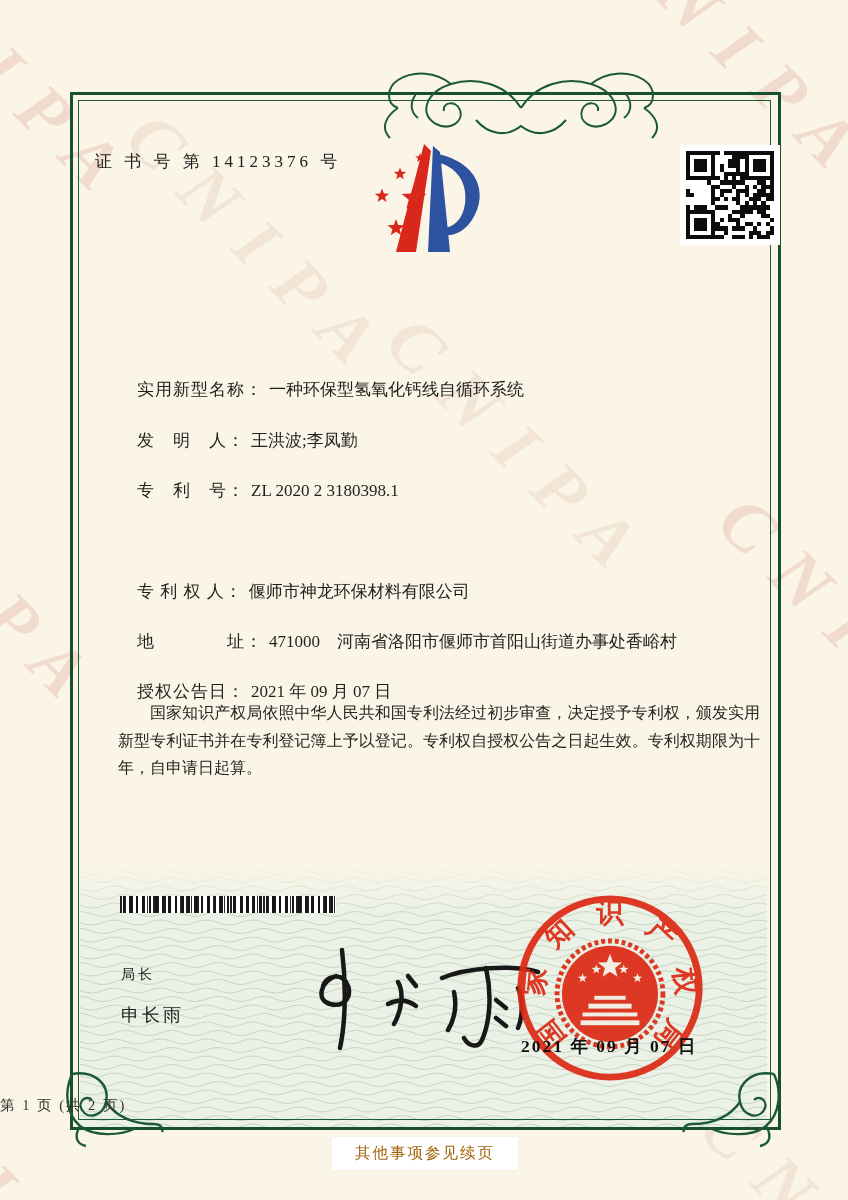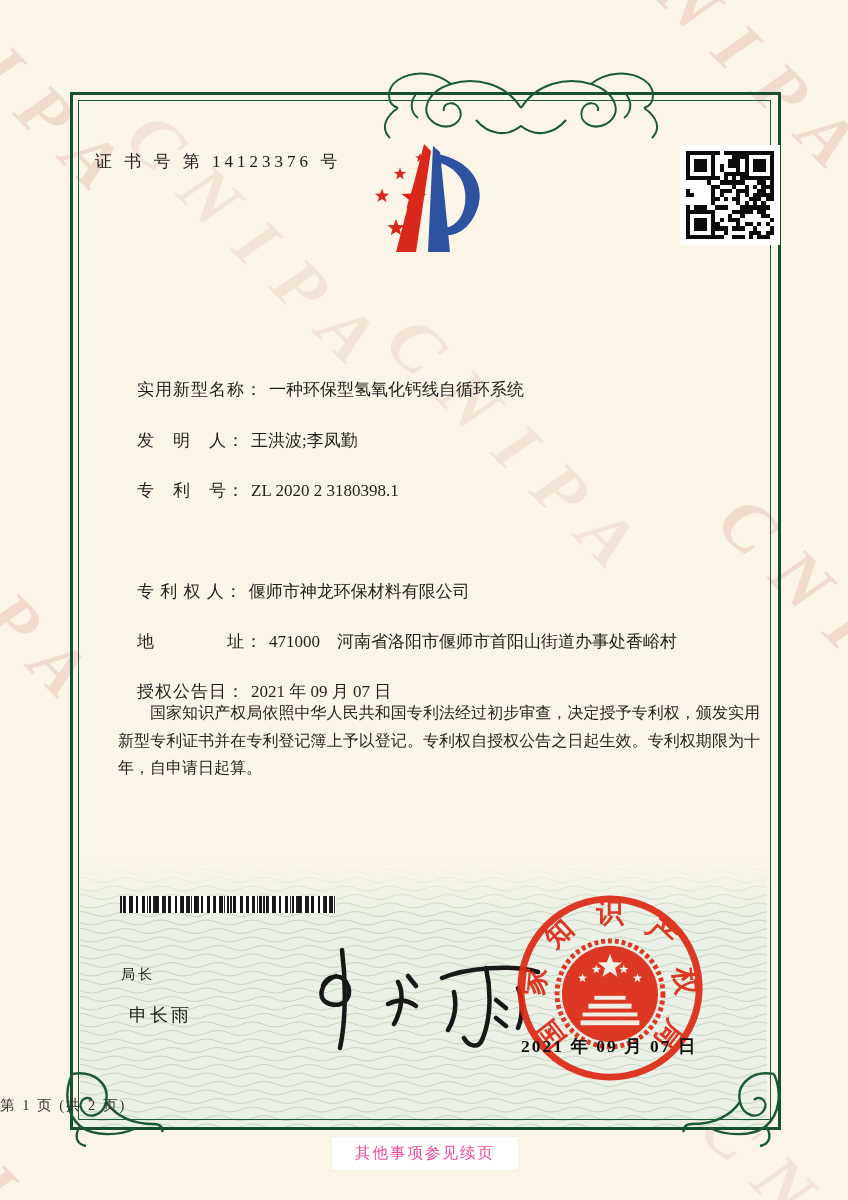--- a/index.html
+++ b/index.html
@@ -61,34 +61,34 @@
     background:linear-gradient(#fbf5e8,rgba(251,245,232,0));}
 
   
   .barcode{position:absolute;left:120px;top:896px;width:216px;height:17px;
     background:
       repeating-linear-gradient(90deg,rgba(20,20,20,.95) 0 2px,rgba(0,0,0,0) 2px 5px,rgba(20,20,20,.9) 5px 6px,rgba(0,0,0,0) 6px 11px),
       repeating-linear-gradient(90deg,#fff 0 3px,#161616 3px 5px,#fff 5px 9px,#161616 9px 12px,#fff 12px 13px);}
 
   
   .signer-title{position:absolute;left:121px;top:966px;font-size:14px;letter-spacing:3px;color:#21211e;}
-  .signer-name{position:absolute;left:121px;top:1003px;font-size:18px;letter-spacing:3px;color:#21211e;margin-left:8px;}
+  .signer-name{position:absolute;left:121px;top:1003px;font-size:18px;letter-spacing:3px;color:#21211e;}
   .signature{position:absolute;left:290px;top:942px;width:280px;height:112px;}
 
   
   .seal{position:absolute;left:512px;top:890px;width:196px;height:196px;}
   .seal-date{position:absolute;left:521px;top:1034px;width:200px;font-size:17.5px;
     letter-spacing:2px;color:#101010;font-weight:bold;}
 
   
   .page-indicator{position:absolute;left:0;top:1096px;width:820px;text-align:left;
     font-size:14.5px;letter-spacing:2px;color:#33332e;}
   .cont-note{position:absolute;left:332px;top:1137px;width:186px;height:33px;
     background:#ffffff;display:flex;align-items:center;justify-content:center;
-    font-size:15.5px;letter-spacing:2px;color:#ec4899;box-shadow:0 0 2px rgba(0,0,0,0.06);}
+    font-size:15.5px;letter-spacing:2px;color:#a16207;box-shadow:0 0 2px rgba(0,0,0,0.06);}
 
   .ornament{position:absolute;}
   svg{display:block;}
 </style>
 </head>
 <body>
 
 <div class="page">
 
   <div class="wm" style="left:-88px;top:-78px;">CNIPA</div>

